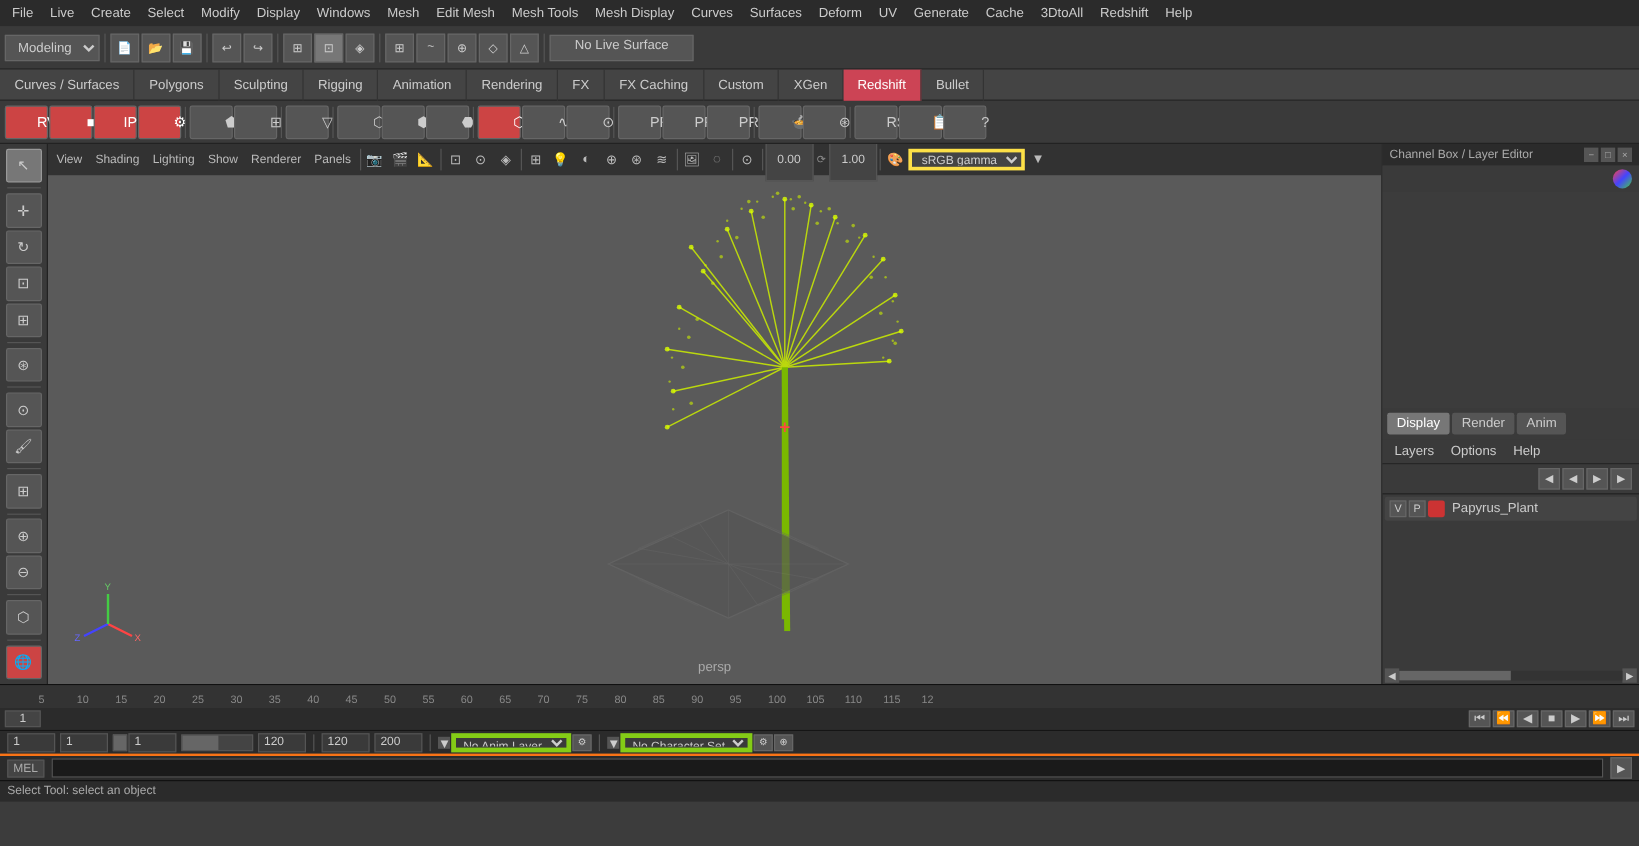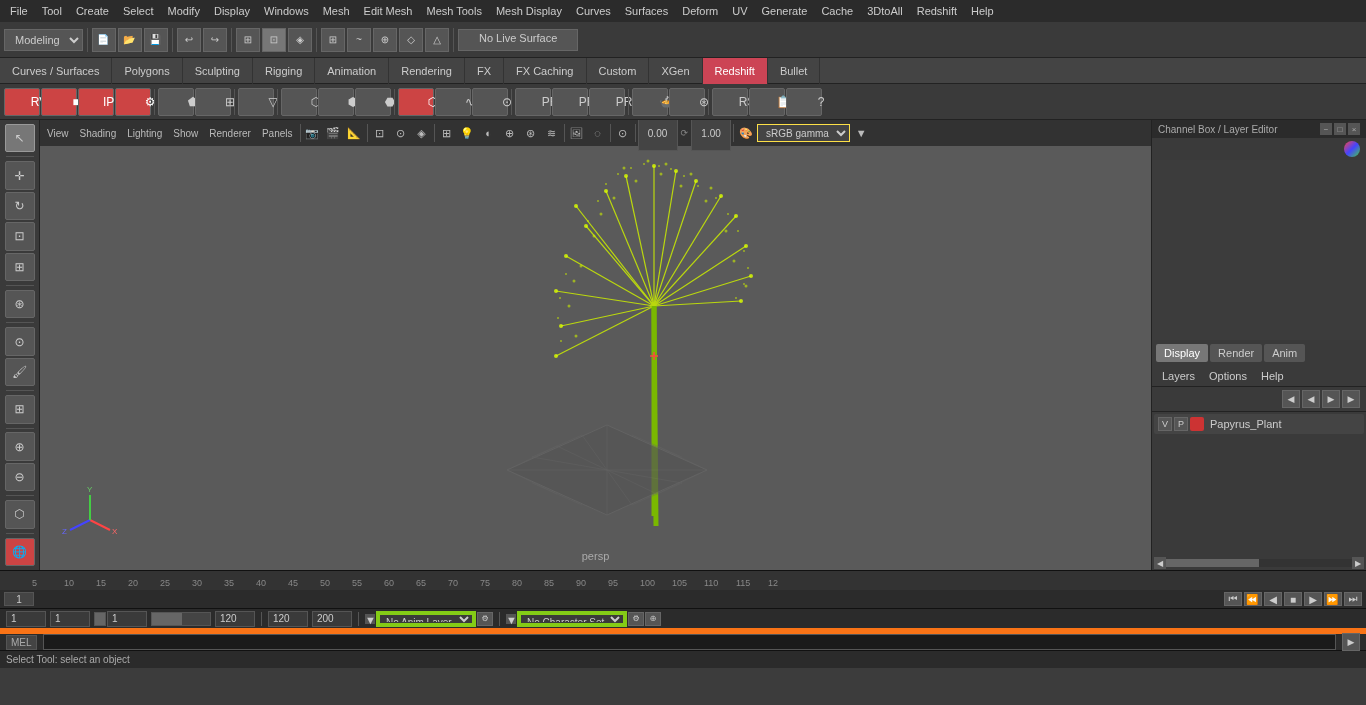--- a/index.html
+++ b/index.html
@@ -65,50 +65,50 @@
     #timeline-bar { height: 18px; background: #2b2b2b; display: flex; align-items: center; padding: 0 4px; }
     .tl-field { width: 40px; height: 16px; background: #444; border: 1px solid #555; color: #ccc; font-size: 10px; text-align: center; }
 
     
     #bottom-bar { height: 20px; background: #2b2b2b; border-top: 1px solid #111; display: flex; align-items: center; gap: 4px; padding: 0 6px; }
     .bb-field { background: #3a3a3a; border: 1px solid #555; color: #ccc; font-size: 10px; padding: 1px 4px; height: 16px; min-width: 40px; }
     .bb-sep { width: 1px; height: 14px; background: #555; margin: 0 2px; }
     .bb-dropdown { background: #3a3a3a; border: 4px solid #84cc16; color: #ccc; font-size: 10px; padding: 1px 2px; height: 16px; }
 
     
-    #cmd-line { height: 22px; background: #2b2b2b; border-top: 6px solid #f97316; display: flex; align-items: center; padding: 0 6px; gap: 6px; }
+    #cmd-line { height: 22px; background: #2b2b2b; border-top: 2px solid #f97316; display: flex; align-items: center; padding: 0 6px; gap: 6px; }
     #cmd-label { font-size: 10px; color: #aaa; background: #444; padding: 1px 4px; border: 1px solid #555; }
     #cmd-input { flex: 1; background: #1a1a1a; border: 1px solid #555; color: #ccc; font-size: 10px; padding: 1px 4px; height: 16px; }
     #cmd-icon { width: 18px; height: 18px; background: #555; border: 1px solid #666; display: flex; align-items: center; justify-content: center; font-size: 9px; cursor: pointer; }
 
     
     #status-bar { height: 18px; background: #2b2b2b; border-top: 1px solid #111; display: flex; align-items: center; padding: 0 6px; }
     #status-text { font-size: 10px; color: #aaa; }
 
     
     #vp-inner-toolbar { display: flex; align-items: center; height: 26px; background: rgba(40,40,40,0.8); gap: 1px; padding: 0 2px; width: 100%; }
     .vpt-btn { padding: 1px 5px; font-size: 10px; color: #bbb; cursor: pointer; white-space: nowrap; }
     .vpt-icon { width: 20px; height: 20px; display: flex; align-items: center; justify-content: center; font-size: 11px; color: #bbb; cursor: pointer; }
     .vpt-sep { width: 1px; height: 18px; background: #555; margin: 0 1px; }
     .vpt-num { background: #444; border: 1px solid #555; color: #ccc; font-size: 10px; width: 40px; text-align: center; height: 36px; padding: 1px; }
-    .vpt-colorspace { background: #444; border: 1px solid #fde047; color: #ccc; font-size: 10px; padding: 1px 4px; height: 18px; }
+    .vpt-colorspace { background: #444; border: 3px solid #fde047; color: #ccc; font-size: 10px; padding: 1px 4px; height: 18px; }
 
     
     .scrollbar-container { display: flex; align-items: center; height: 14px; padding: 0 2px; }
     .scrollbar-left { width: 12px; height: 12px; background: #555; display: flex; align-items: center; justify-content: center; font-size: 8px; cursor: pointer; color: #ccc; }
     .scrollbar-track { flex: 1; height: 8px; background: #333; border-radius: 0; position: relative; }
     .scrollbar-thumb { height: 8px; background: #666; border-radius: 0; position: absolute; left: 0; width: 50%; }
     .scrollbar-right { width: 12px; height: 12px; background: #555; display: flex; align-items: center; justify-content: center; font-size: 8px; cursor: pointer; color: #ccc; }
   </style>
 </head>
 <body>
 
 <div id="menu-bar">
   <div class="menu-item">File</div>
-  <div class="menu-item">Tool</div>
+  <div class="menu-item">Live</div>
   <div class="menu-item">Create</div>
   <div class="menu-item">Select</div>
   <div class="menu-item">Modify</div>
   <div class="menu-item">Display</div>
   <div class="menu-item">Windows</div>
   <div class="menu-item">Mesh</div>
   <div class="menu-item">Edit Mesh</div>
   <div class="menu-item">Mesh Tools</div>
   <div class="menu-item">Mesh Display</div>
   <div class="menu-item">Curves</div>

